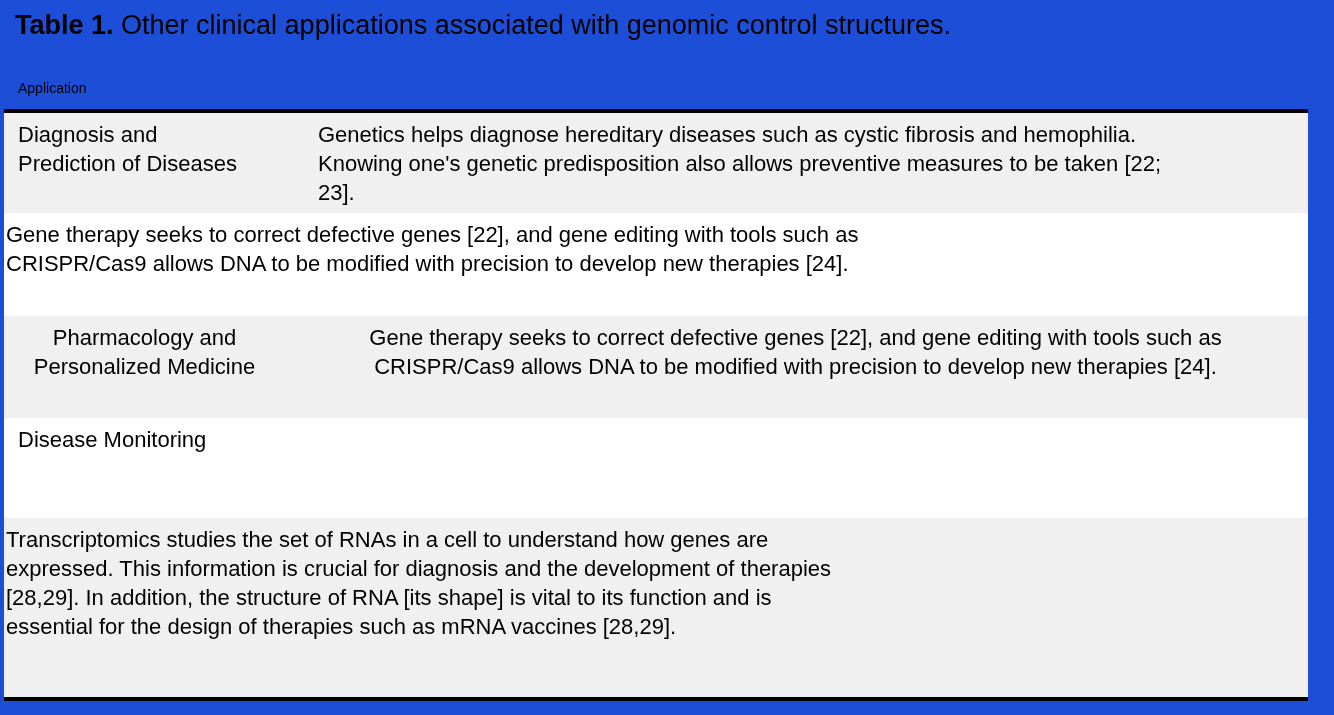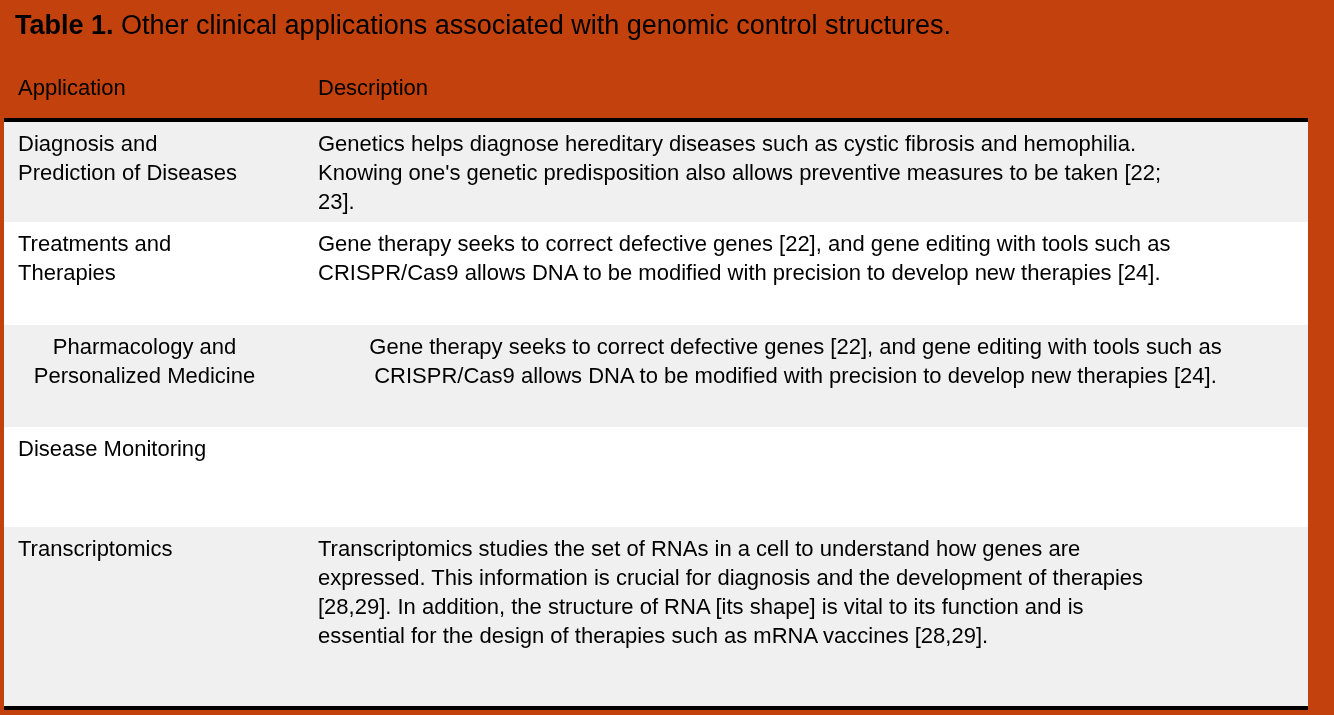--- a/index.html
+++ b/index.html
@@ -6,39 +6,40 @@
     margin: 0;
     padding: 0;
     background: #ffffff;
     color: #000000;
     font-family: "Liberation Sans", "DejaVu Sans", sans-serif;
   }
   .page {
     position: relative;
     width: 1334px;
     height: 715px;
-    background: #c2410c;
+    background: #1d4ed8;
     overflow: hidden;
   }
   .title {
     padding: 9px 0 0 15px;
     font-size: 27px;
     line-height: 32px;
     letter-spacing: 0;
   }
   .title .bold { font-weight: bold; }
   .thead {
     display: flex;
     margin: 34px 0 0 4px;
     width: 1304px;
     box-sizing: border-box;
-    font-size: 22px;
+    font-size: 14px;
     line-height: 26px;
-    padding-bottom: 17px;
+    padding-bottom: 8px;
     border-bottom: 4px solid #000000;
+    gap: 20px;
   }
   .thead .c1 {
     width: 312px;
     box-sizing: border-box;
     padding-left: 14px;
     flex: none;
   }
   .thead .c2 {
     flex: 1;
     padding-left: 2px;
@@ -79,53 +80,49 @@
 <body>
 
 <div class="page">
 
   <div class="title">
     <span class="bold">Table 1.</span><span> Other clinical applications associated with genomic control structures.</span>
   </div>
 
   <div class="thead">
     <div class="c1">Application</div>
-    <div class="c2">Description</div>
   </div>
 
   <div class="tbody">
 
     <div class="row r1">
       <div class="c1">Diagnosis and
 Prediction of Diseases</div>
       <div class="c2">Genetics helps diagnose hereditary diseases such as cystic fibrosis and hemophilia.
 Knowing one's genetic predisposition also allows preventive measures to be taken [22;
 23].</div>
     </div>
 
     <div class="row r2">
-      <div class="c1">Treatments and
-Therapies</div>
       <div class="c2">Gene therapy seeks to correct defective genes [22], and gene editing with tools such as
 CRISPR/Cas9 allows DNA to be modified with precision to develop new therapies [24].</div>
     </div>
 
     <div class="row r3">
       <div class="c1">Pharmacology and
 Personalized Medicine</div>
       <div class="c2">Gene therapy seeks to correct defective genes [22], and gene editing with tools such as
 CRISPR/Cas9 allows DNA to be modified with precision to develop new therapies [24].</div>
     </div>
 
     <div class="row r4">
       <div class="c1">Disease Monitoring</div>
     </div>
 
     <div class="row r5">
-      <div class="c1">Transcriptomics</div>
       <div class="c2">Transcriptomics studies the set of RNAs in a cell to understand how genes are
 expressed. This information is crucial for diagnosis and the development of therapies
 [28,29]. In addition, the structure of RNA [its shape] is vital to its function and is
 essential for the design of therapies such as mRNA vaccines [28,29].</div>
     </div>
 
   </div>
 
 </div>
 

